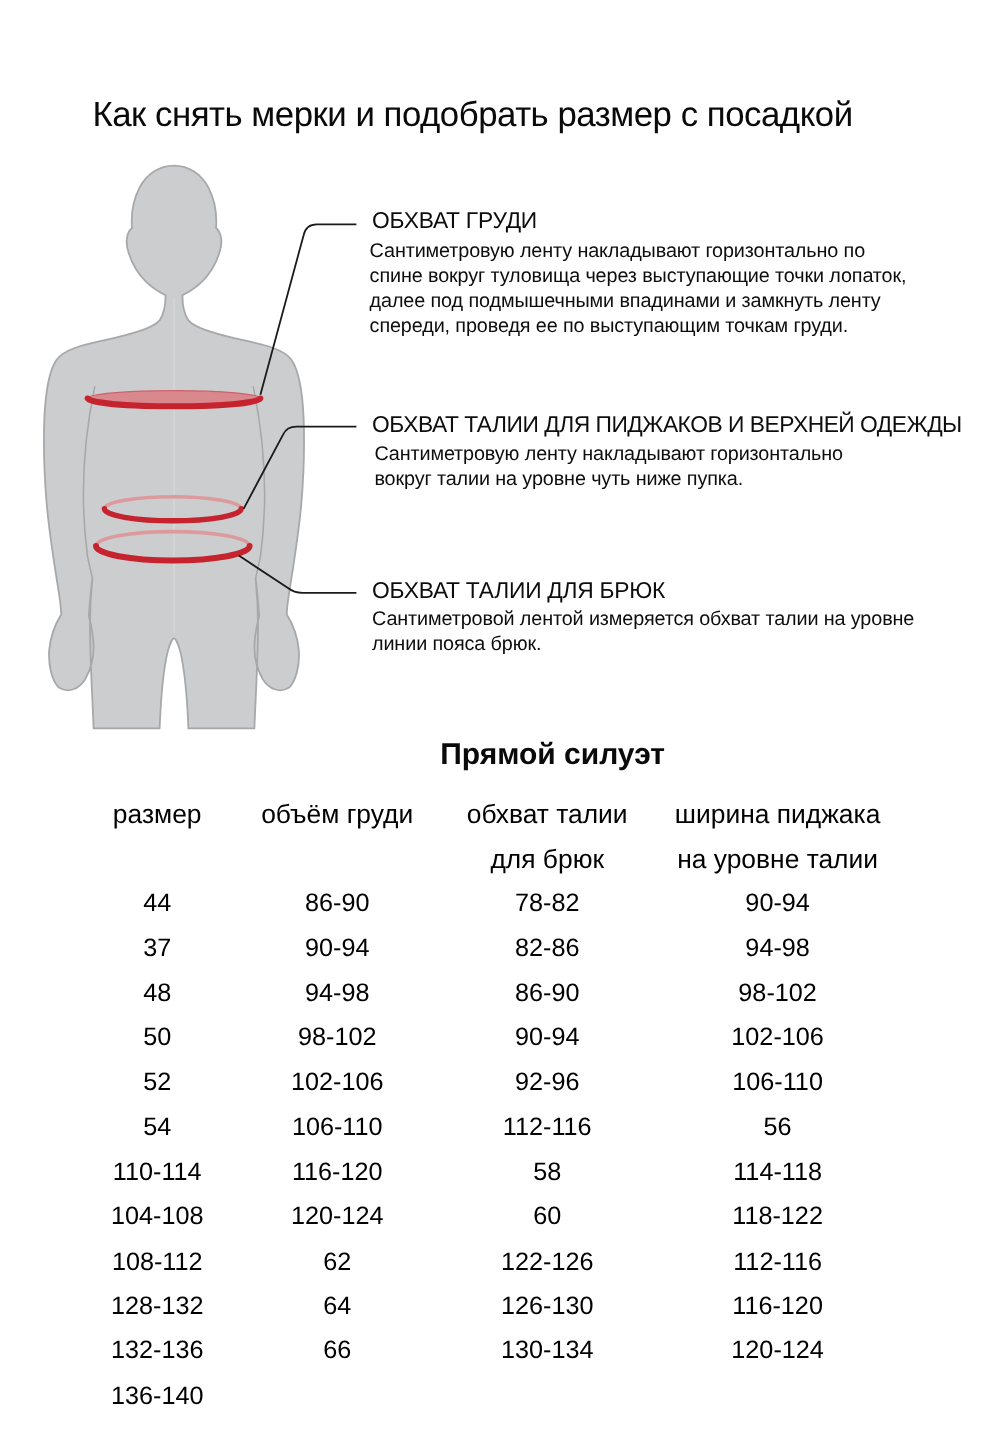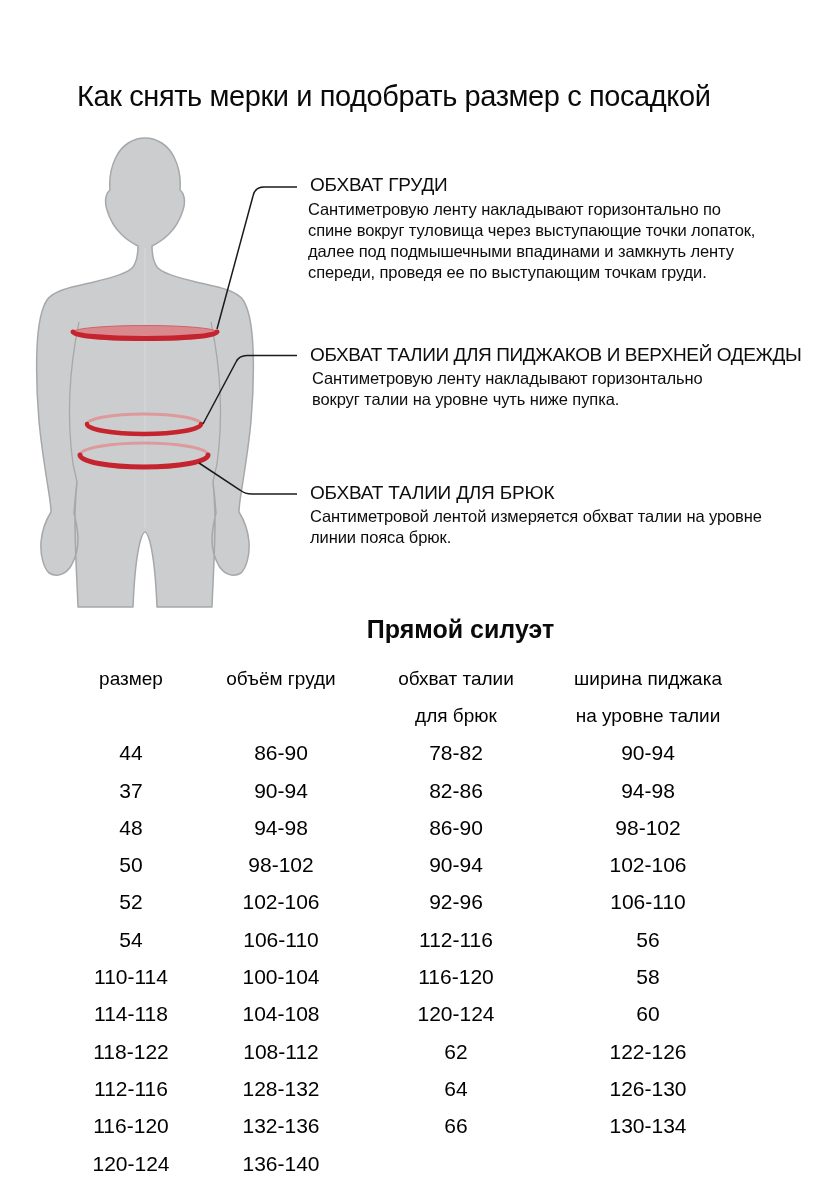--- a/index.html
+++ b/index.html
@@ -25,21 +25,21 @@
   #c3-body{left:310px;top:506px;width:500px;}
   .table-title{
     left:0;top:615px;width:825px;text-align:center;
     font-size:25px;line-height:28px;font-weight:bold;color:#0a0a0a;margin-left:48px;
   }
   .size-grid{
     left:60px;top:660px;width:684px;
     display:grid;grid-template-columns:142px 158px 192px 192px;grid-auto-rows:37.3px;
   }
   .cell{display:flex;align-items:center;justify-content:center;font-size:21px;color:#000;}
-  .cell.hdr{font-size:19px;}
+  .cell.hdr{font-size:22px;}
 </style>
 </head>
 <body>
 
 <div class="page">
 
   <div class="abs page-title">Как снять мерки и подобрать размер с посадкой</div>
 
   <svg class="abs figure-svg" viewBox="0 0 825 492" xmlns="http://www.w3.org/2000/svg">
 
@@ -151,21 +151,20 @@
       <div class="cell ">102-106</div>
       <div class="cell ">52</div>
       <div class="cell ">102-106</div>
       <div class="cell ">92-96</div>
       <div class="cell ">106-110</div>
       <div class="cell ">54</div>
       <div class="cell ">106-110</div>
       <div class="cell ">112-116</div>
       <div class="cell ">56</div>
       <div class="cell ">110-114</div>
-      <div class="cell ">100-104</div>
       <div class="cell ">116-120</div>
       <div class="cell ">58</div>
       <div class="cell ">114-118</div>
       <div class="cell ">104-108</div>
       <div class="cell ">120-124</div>
       <div class="cell ">60</div>
       <div class="cell ">118-122</div>
       <div class="cell ">108-112</div>
       <div class="cell ">62</div>
       <div class="cell ">122-126</div>

